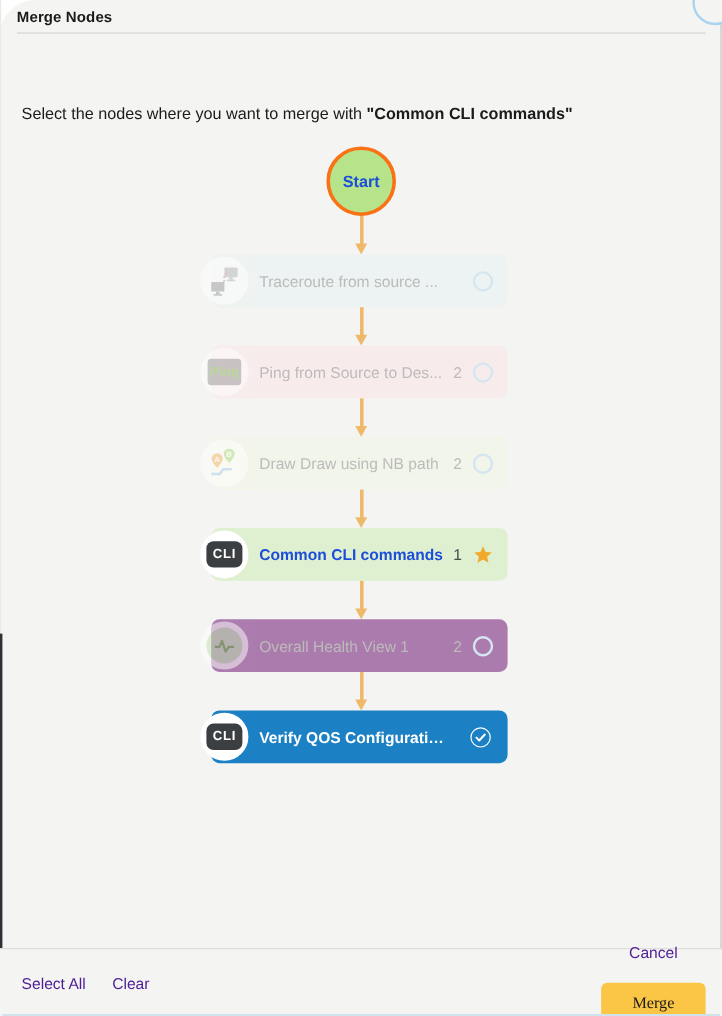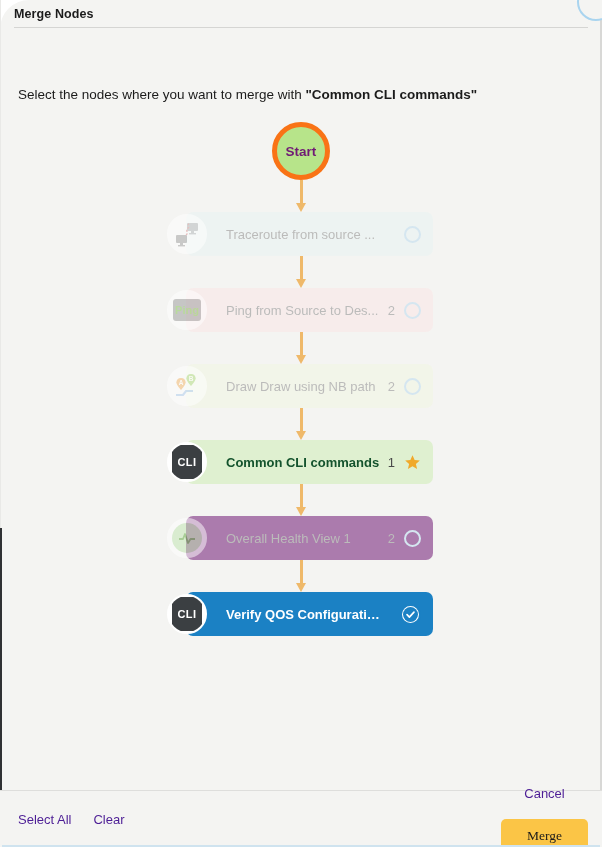--- a/index.html
+++ b/index.html
@@ -116,27 +116,27 @@
     display: flex;
     flex-direction: column;
     align-items: center;
   }
 
   .start-node {
     width: 58px;
     height: 58px;
     border-radius: 50%;
     background: #b7e48a;
-    border: 5px solid #f97316;
+    border: 3px solid #f97316;
     display: flex;
     align-items: center;
     justify-content: center;
     font-size: 13.5px;
     font-weight: bold;
-    color: #701a75;
+    color: #1d4ed8;
     box-sizing: border-box;
   }
 
   .connector {
     width: 12px;
     height: 32px;
     position: relative;
   }
   .connector .line {
     position: absolute;
@@ -160,21 +160,21 @@
   }
 
   
   .node-row {
     position: relative;
     width: 268px;
     height: 44px;
   }
   .node-pill {
     position: absolute;
-    left: 19px;
+    left: 9px;
     top: 0;
     width: 247px;
     height: 44px;
     box-sizing: border-box;
     border-radius: 7px;
     display: flex;
     align-items: center;
     justify-content: space-between;
     padding: 0 12px 0 40px;
   }
@@ -261,35 +261,35 @@
   .pill-cli-active {
     background: #dff0d0;
     opacity: 1;
   }
   .pill-health     { background: #701a75; opacity: 0.55; }
   .pill-selected {
     background: #1b81c4;
     opacity: 1;
   }
   .pill-cli-active .node-label {
-    color: #14532d;
+    color: #1d4ed8;
     font-weight: bold;
   }
   .pill-cli-active .node-count { color: #4a4a4a; }
   .pill-selected .node-label {
     color: #ffffff;
     font-weight: bold;
   }
 
   .icon-faded { opacity: 0.5; }
 
   
   .cli-chip {
     width: 30px;
-    height: 34px;
+    height: 22px;
     border-radius: 6px;
     background: #3b3f42;
     color: #ffffff;
     font-size: 11px;
     font-weight: bold;
     letter-spacing: 0.5px;
     display: flex;
     align-items: center;
     justify-content: center;
     font-family: "Liberation Sans", sans-serif;

